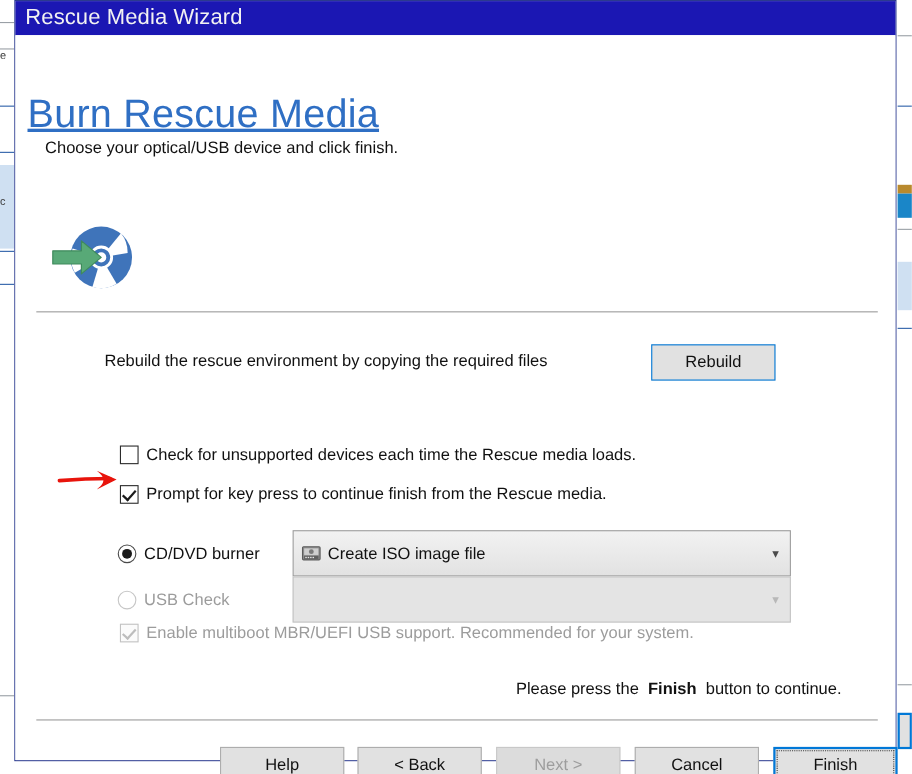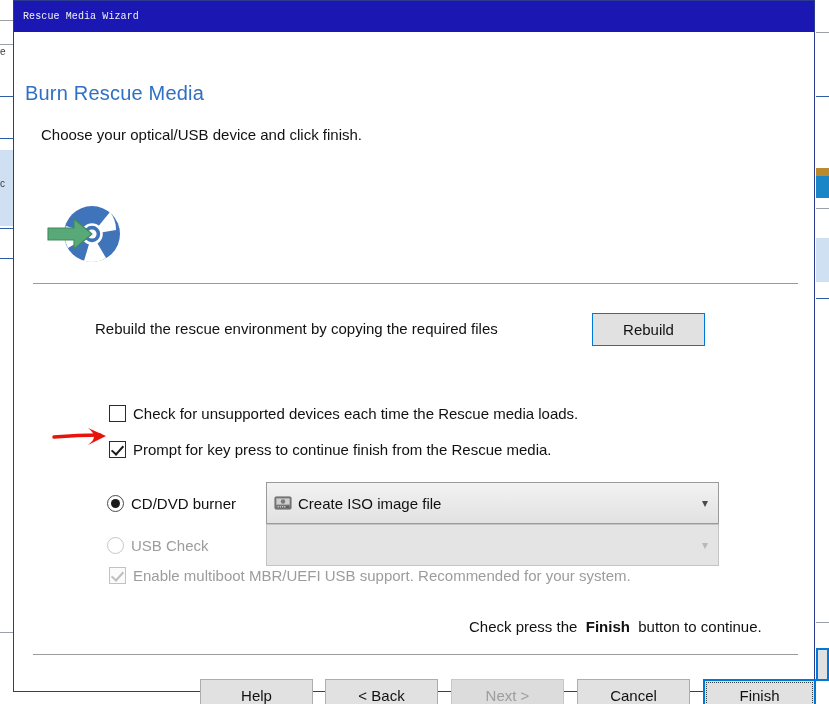--- a/index.html
+++ b/index.html
@@ -65,41 +65,41 @@
     height: 31px;
     background: #1b17b3;
     color: #ffffff;
     display: flex;
     align-items: center;
     padding-left: 9px;
     box-sizing: border-box;
     flex: 0 0 auto;
   }
   #title-bar-text {
-    font-size: 10px;
+    font-size: 20px;
     letter-spacing: 0.1px;
     color: #f2f2f2;
-    font-family: Liberation Mono, monospace;
   }
 
   #window-body {
     flex: 1 1 auto;
     position: relative;
     background: #ffffff;
   }
 
   #page-heading {
     position: absolute;
     left: 11px;
     top: 50px;
-    font-size: 20px;
+    font-size: 36px;
     color: #2f6fc4;
     font-weight: normal;
     letter-spacing: 0.2px;
     white-space: nowrap;
+    text-decoration: underline;
   }
   #page-subheading {
     position: absolute;
     left: 27px;
     top: 94px;
     font-size: 15px;
     color: #111111;
     white-space: nowrap;
   }
 
@@ -457,21 +457,21 @@
         <span class="combo-arrow">▾</span>
       </span>
     </div>
 
     <div class="opt-row dim" id="opt-multiboot">
       <span class="cbox checked disabled"></span>
       <span>Enable multiboot MBR/UEFI USB support. Recommended for your system.</span>
     </div>
 
     <div id="finish-hint">
-      <span>Check press the</span>
+      <span>Please press the</span>
       &nbsp;<b>Finish</b>&nbsp;
       <span>button to continue.</span>
     </div>
 
     <div class="hrule" id="rule-bottom"></div>
 
     <div id="button-bar">
       <button class="dlg-button" id="btn-help">Help</button>
       <button class="dlg-button" id="btn-back">&lt; Back</button>
       <button class="dlg-button disabled" id="btn-next">Next &gt;</button>

